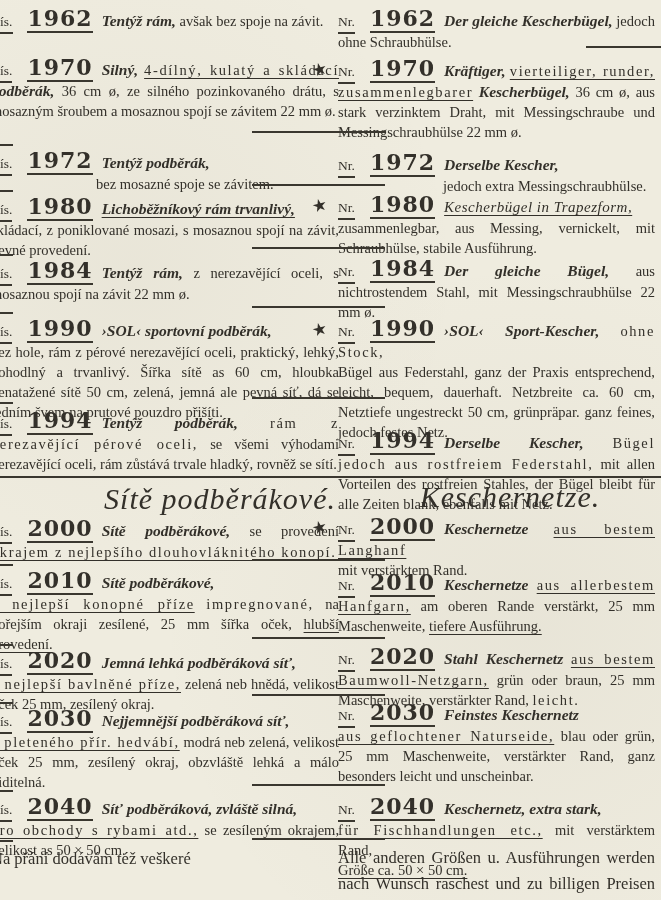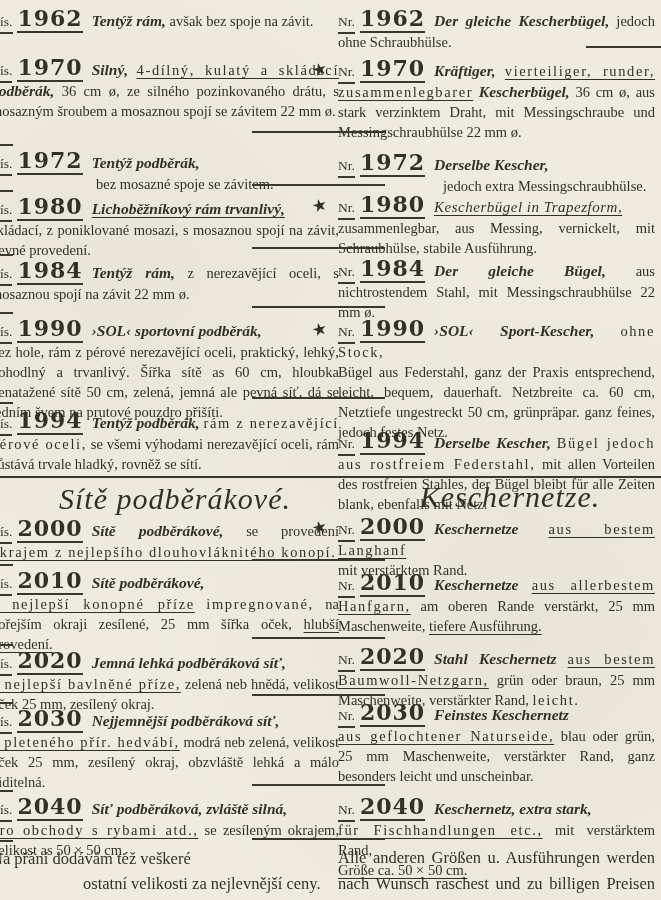--- a/index.html
+++ b/index.html
@@ -14,31 +14,31 @@
       radial-gradient(circle at 20% 30%, rgba(120,110,90,0.05), transparent 40%),
       radial-gradient(circle at 80% 70%, rgba(120,110,90,0.06), transparent 45%),
       #efecdf;}
   .col{position:absolute;top:0;}
   #col-left{left:-9px;width:348px;}
   #col-right{left:338px;width:317px;}
   .entry{position:absolute;left:0;width:100%;font-size:14.5px;line-height:20px;text-align:justify;}
   .hdr{white-space:nowrap;margin-right:9px;}
   .lbl{font-size:13.5px;border-bottom:2px solid #3a372f;padding-bottom:3px;}
   .num{font-family:"DejaVu Serif",serif;font-size:22px;font-weight:bold;
-       border-bottom:2px solid #3a372f;margin-left:5px;letter-spacing:1px;padding-bottom:0;}
+       border-bottom:2px solid #3a372f;margin-left:15px;letter-spacing:1px;padding-bottom:0;}
   .seg-t{font-weight:bold;font-style:italic;font-size:15.5px;}
   .seg-tu{font-weight:bold;font-style:italic;font-size:15.5px;text-decoration:underline;text-underline-offset:3px;}
   .seg-iu{font-style:italic;font-size:15px;letter-spacing:0.5px;text-decoration:underline;text-underline-offset:3px;}
   .seg-p{}
   .seg-pu{text-decoration:underline;text-underline-offset:3px;}
   .seg-s{letter-spacing:1.6px;}
   .seg-su{letter-spacing:1.6px;text-decoration:underline;text-underline-offset:3px;font-family:Liberation Serif, serif;}
   .seg-ind{display:block;margin-left:105px;text-align:left;}
   .section-hdr{position:absolute;font-style:italic;font-size:30px;letter-spacing:1px;text-align:center;}
-  #hdr-left{top:482px;left:30px;width:290px;}
+  #hdr-left{top:482px;left:46px;width:290px;text-align:right;}
   #hdr-right{top:480px;left:400px;width:220px;}
   .divider{position:absolute;left:0;top:476px;width:661px;height:2px;background:#3a372f;}
   .sep{position:absolute;height:2px;background:#3a372f;}
   .sep-gutter{left:252px;width:133px;}
   .sep-right{left:586px;width:75px;}
   .dash-left{position:absolute;left:0;width:13px;height:2px;background:#3a372f;}
   .star{position:absolute;left:-26px;top:2px;font-size:17px;display:inline-block;
         transform:rotate(-14deg);color:#33302a;}
   .footer{position:absolute;font-size:16.5px;line-height:25px;text-align:left;}
   .footer .l2{display:block;margin-left:92px;}
@@ -57,21 +57,20 @@
     <div class="entry" style="top:260px"><span class="hdr"><span class="lbl">Čís.</span><span class="num">1984</span></span><span><span class="seg-t">Tentýž rám,</span> <span class="seg-p">z nerezavějící oceli, s mosaznou spojí na závit 22 mm ø.</span> </span></div>
     <div class="entry" style="top:318px"><span class="hdr"><span class="lbl">Čís.</span><span class="num">1990</span></span><span><span class="seg-t">›SOL‹ sportovní podběrák,</span> <br><span class="seg-p">bez hole, rám z pérové nerezavějící oceli, praktický, lehký, pohodlný a trvanlivý. Šířka sítě as 60 cm, hloubka nenatažené sítě 50 cm, zelená, jemná ale pevná síť, dá se jedním švem na prutové pouzdro přišíti.</span> </span></div>
     <div class="entry" style="top:410px"><span class="hdr"><span class="lbl">Čís.</span><span class="num">1994</span></span><span><span class="seg-t">Tentýž podběrák,</span> <span class="seg-s">rám z nerezavějící pérové oceli,</span> <span class="seg-p">se všemi výhodami nerezavějící oceli, rám zůstává trvale hladký, rovněž se sítí.</span> </span></div>
     <div class="entry" style="top:518px"><span class="hdr"><span class="lbl">Čís.</span><span class="num">2000</span></span><span><span class="seg-t">Sítě podběrákové,</span> <span class="seg-p">se provedení</span> <span class="seg-su">okrajem z nejlepšího dlouhovláknitého konopí.</span> </span></div>
     <div class="entry" style="top:570px"><span class="hdr"><span class="lbl">Čís.</span><span class="num">2010</span></span><span><span class="seg-t">Sítě podběrákové,</span> <br><span class="seg-su">z nejlepší konopné příze</span> <span class="seg-s">impregnované,</span> <span class="seg-p">na hořejším okraji zesílené, 25 mm šířka oček,</span> <span class="seg-pu">hlubší provedení.</span> </span></div>
     <div class="entry" style="top:650px"><span class="hdr"><span class="lbl">Čís.</span><span class="num">2020</span></span><span><span class="seg-t">Jemná lehká podběráková síť,</span> <br><span class="seg-su">z nejlepší bavlněné příze,</span> <span class="seg-p">zelená neb hnědá, velikost oček 25 mm, zesílený okraj.</span> </span></div>
     <div class="entry" style="top:708px"><span class="hdr"><span class="lbl">Čís.</span><span class="num">2030</span></span><span><span class="seg-t">Nejjemnější podběráková síť,</span> <br><span class="seg-su">z pleteného přír. hedvábí,</span> <span class="seg-p">modrá neb zelená, velikost oček 25 mm, zesílený okraj, obzvláště lehká a málo viditelná.</span> </span></div>
     <div class="entry" style="top:796px"><span class="hdr"><span class="lbl">Čís.</span><span class="num">2040</span></span><span><span class="seg-t">Síť podběráková, zvláště silná,</span> <br><span class="seg-su">pro obchody s rybami atd.,</span> <span class="seg-p">se zesíleným okrajem, velikost as 50 × 50 cm.</span> </span></div>
     <div class="entry footer" style="top:846px">
       <span>Na přání dodávám též veškeré</span>
-      <span class="l2">ostatní velikosti za nejlevnější ceny.</span>
     </div>
   </div>
 
   <div class="col" id="col-right">
     <div class="entry" style="top:8px"><span class="hdr"><span class="lbl">Nr.</span><span class="num">1962</span></span><span><span class="seg-t">Der gleiche Kescherbügel,</span> <span class="seg-p">jedoch ohne Schraubhülse.</span> </span></div>
     <div class="entry" style="top:58px"><span class="star">★</span><span class="hdr"><span class="lbl">Nr.</span><span class="num">1970</span></span><span><span class="seg-t">Kräftiger,</span> <span class="seg-su">vierteiliger, runder, zusammenlegbarer</span> <span class="seg-t">Kescherbügel,</span> <span class="seg-p">36 cm ø, aus stark verzinktem Draht, mit Messingschraube und Messingschraubhülse 22 mm ø.</span> </span></div>
     <div class="entry" style="top:152px"><span class="hdr"><span class="lbl">Nr.</span><span class="num">1972</span></span><span><span class="seg-t">Derselbe Kescher,</span> <span class="seg-ind">jedoch extra Messingschraubhülse.</span> </span></div>
     <div class="entry" style="top:194px"><span class="star">★</span><span class="hdr"><span class="lbl">Nr.</span><span class="num">1980</span></span><span><span class="seg-iu">Kescherbügel in Trapezform,</span> <br><span class="seg-p">zusammenlegbar, aus Messing, vernickelt, mit Schraubhülse, stabile Ausführung.</span> </span></div>
     <div class="entry" style="top:258px"><span class="hdr"><span class="lbl">Nr.</span><span class="num">1984</span></span><span><span class="seg-t">Der gleiche Bügel,</span> <span class="seg-p">aus nichtrostendem Stahl, mit Messingschraubhülse 22 mm ø.</span> </span></div>
     <div class="entry" style="top:318px"><span class="star">★</span><span class="hdr"><span class="lbl">Nr.</span><span class="num">1990</span></span><span><span class="seg-t">›SOL‹ Sport-Kescher,</span> <span class="seg-s">ohne Stock,</span> <br><span class="seg-p">Bügel aus Federstahl, ganz der Praxis entsprechend, leicht, bequem, dauerhaft. Netzbreite ca. 60 cm, Netztiefe ungestreckt 50 cm, grünpräpar. ganz feines, jedoch festes Netz.</span> </span></div>

